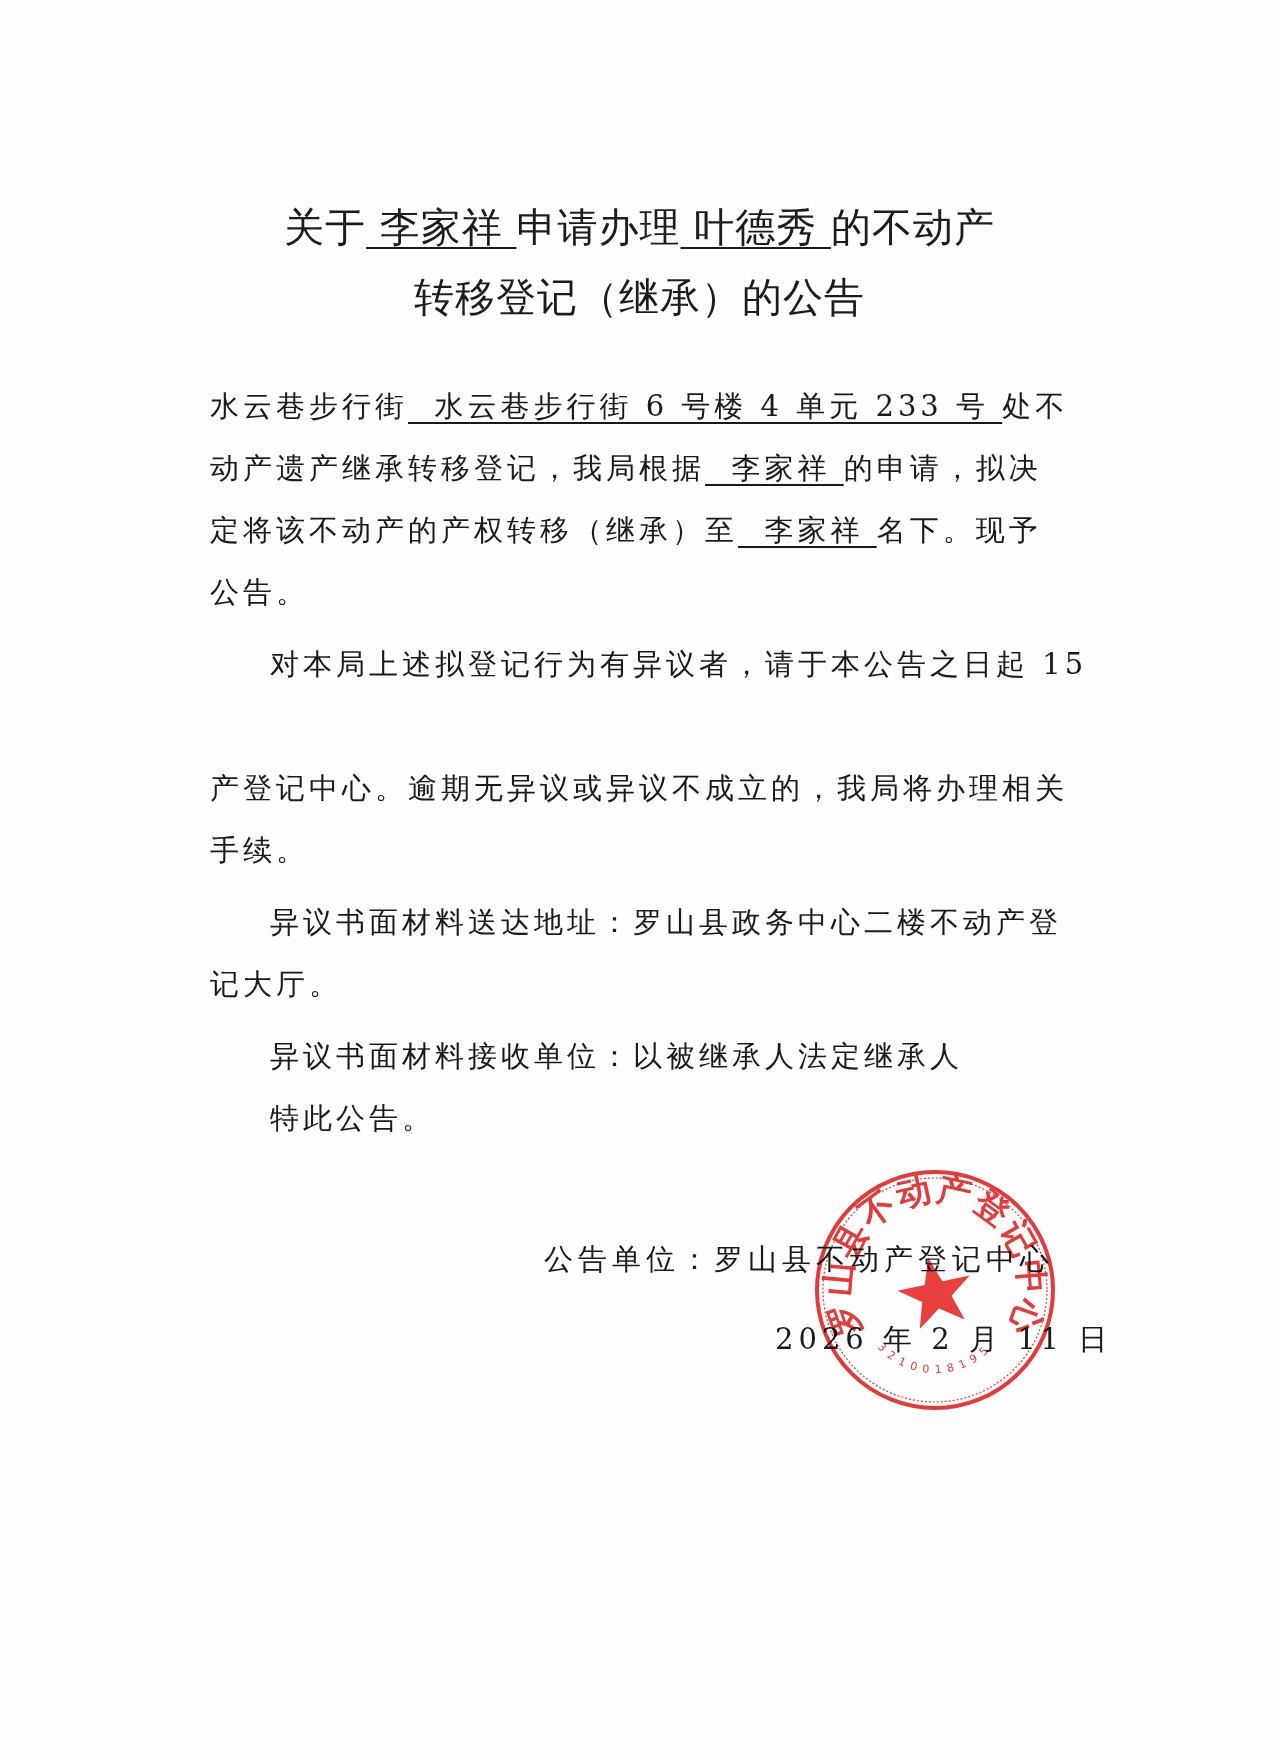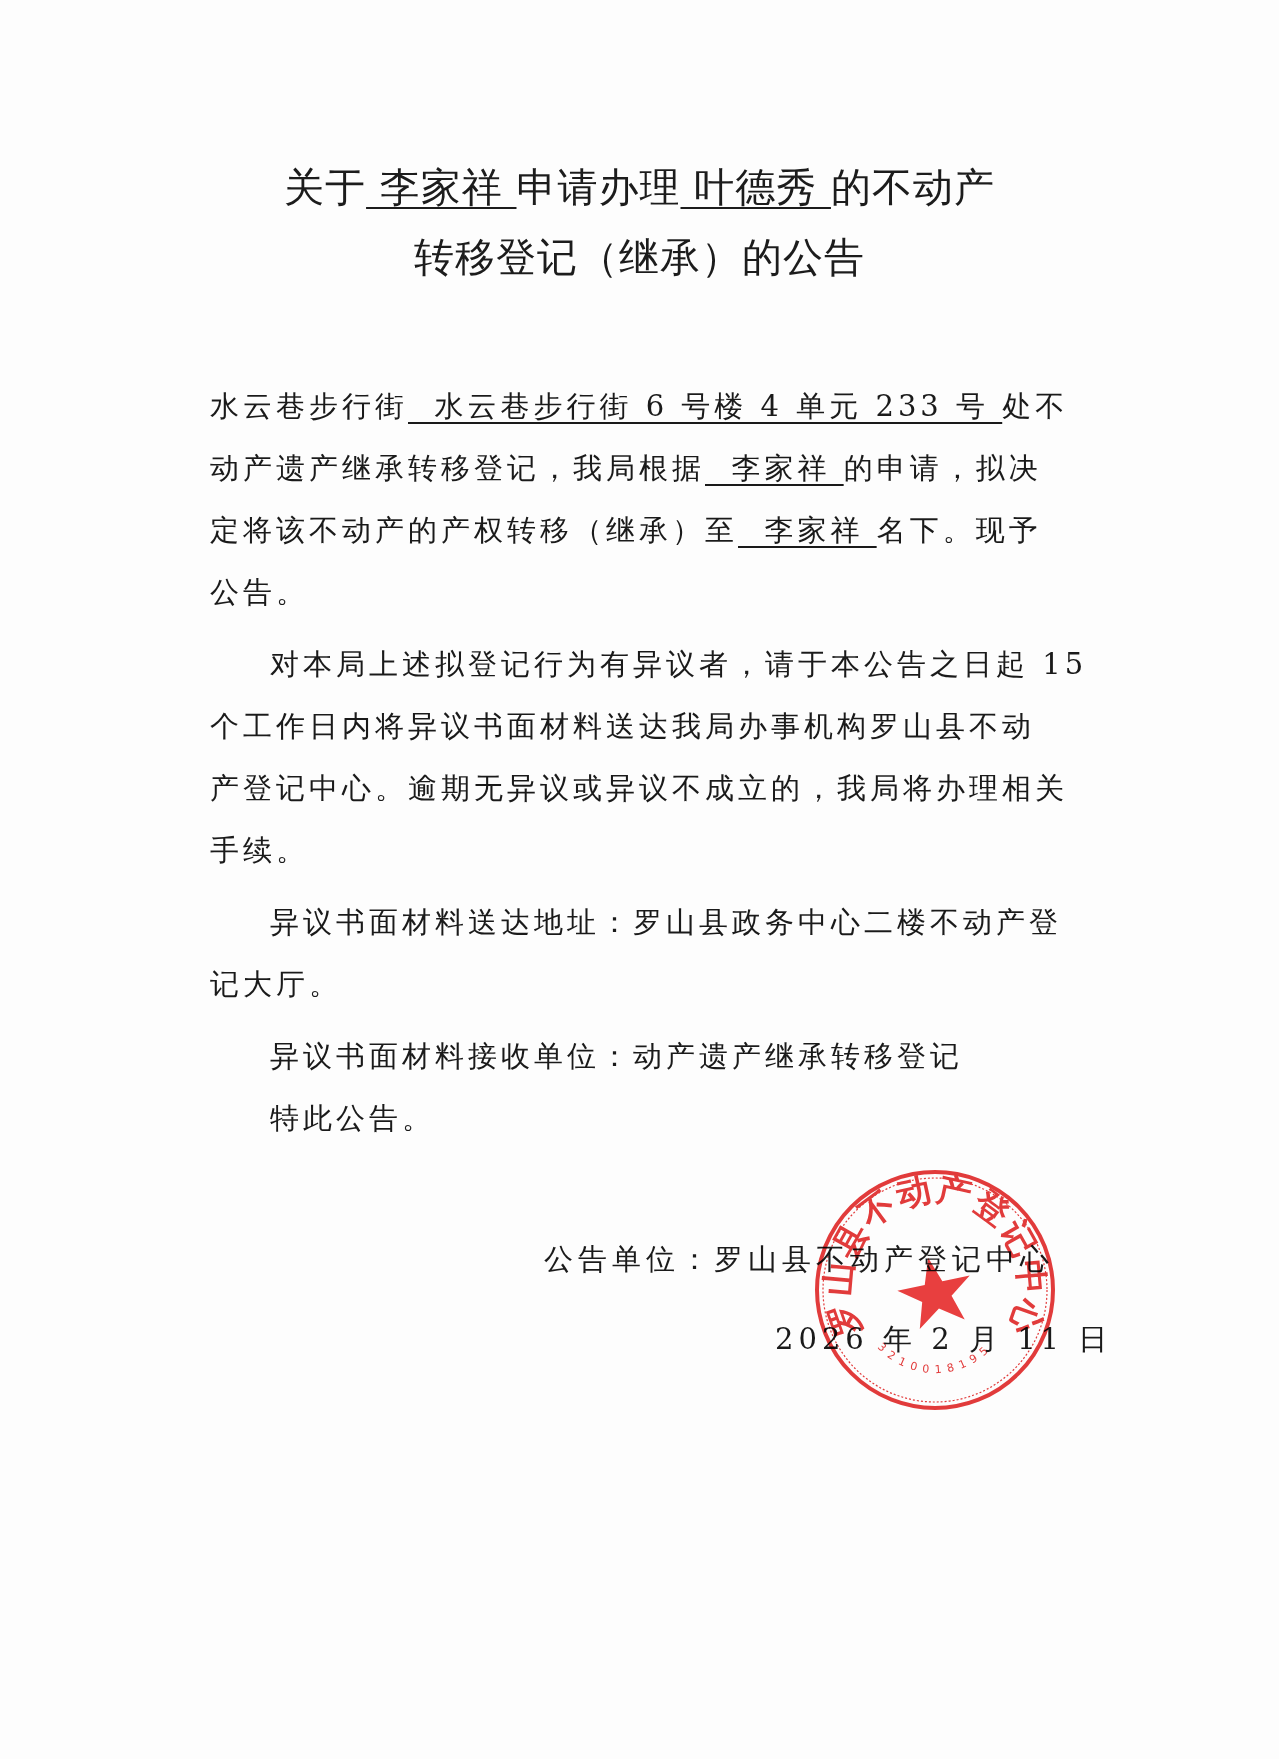--- a/index.html
+++ b/index.html
@@ -23,20 +23,21 @@
     }
     .title {
       position: absolute;
       left: 0;
       width: 1279px;
       text-align: center;
       font-family: "DejaVu Sans", "Liberation Sans", sans-serif;
       font-size: 40px;
       letter-spacing: 1px;
       color: #1c1c1c;
+      margin-top: 40px;
     }
     .title-line1 { top: 160px; }
     .title-line2 { top: 230px; }
     .u {
       text-decoration: underline;
       text-decoration-thickness: 2px;
       text-underline-offset: 6px;
       white-space: pre;
     }
     .line {
@@ -74,28 +75,27 @@
 
   <div class="title title-line1"><span>关于</span><span class="u"> 李家祥 </span><span>申请办理</span><span class="u"> 叶德秀 </span><span>的不动产</span></div>
   <div class="title title-line2">转移登记（继承）的公告</div>
 
   <div class="line" style="top:387px;"><span>水云巷步行街</span><span class="u">  水云巷步行街 6 号楼 4 单元 233 号 </span><span>处不</span></div>
   <div class="line" style="top:449px;text-align:center;"><span>动产遗产继承转移登记，我局根据</span><span class="u">  李家祥 </span><span>的申请，拟决</span></div>
   <div class="line" style="top:511px;"><span>定将该不动产的产权转移（继承）至</span><span class="u">  李家祥 </span><span>名下。现予</span></div>
   <div class="line" style="top:573px;">公告。</div>
 
   <div class="line indent" style="top:645px;">对本局上述拟登记行为有异议者，请于本公告之日起 15</div>
-  <div class="line" style="top:707px;">个工作日内将异议书面材料送达我局办事机构罗山县不动</div>
   <div class="line" style="top:769px;">产登记中心。逾期无异议或异议不成立的，我局将办理相关</div>
   <div class="line" style="top:831px;font-family:Liberation Mono, monospace;">手续。</div>
 
   <div class="line indent" style="top:903px;">异议书面材料送达地址：罗山县政务中心二楼不动产登</div>
   <div class="line" style="top:965px;">记大厅。</div>
 
-  <div class="line indent" style="top:1037px;">异议书面材料接收单位：动产遗产继承转移登记</div>
+  <div class="line indent" style="top:1037px;">异议书面材料接收单位：以被继承人法定继承人</div>
 
   <div class="line indent" style="top:1099px;">特此公告。</div>
 
   <div class="sig" style="left:544px; top:1240px;">公告单位：罗山县不动产登记中心</div>
   <div class="sig" style="left:775px; top:1320px;">2026 年 2 月 11 日</div>
 
   <div class="stamp">
     <svg width="250" height="250" viewBox="0 0 250 250">
       <defs>
         <path id="arcPath" d="M 45 150 A 85 85 0 1 1 205 150" fill="none"></path>

